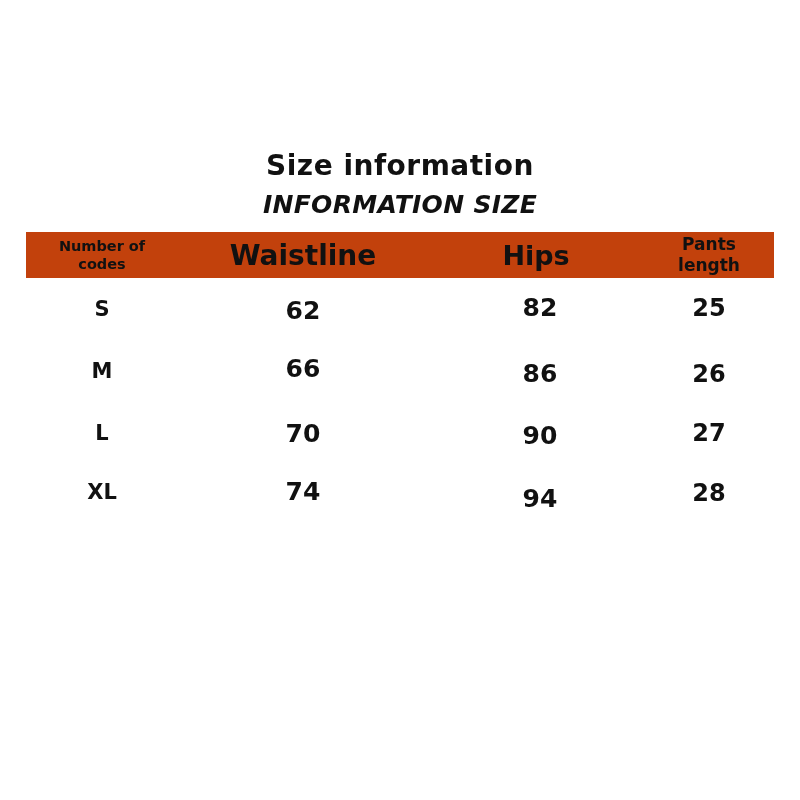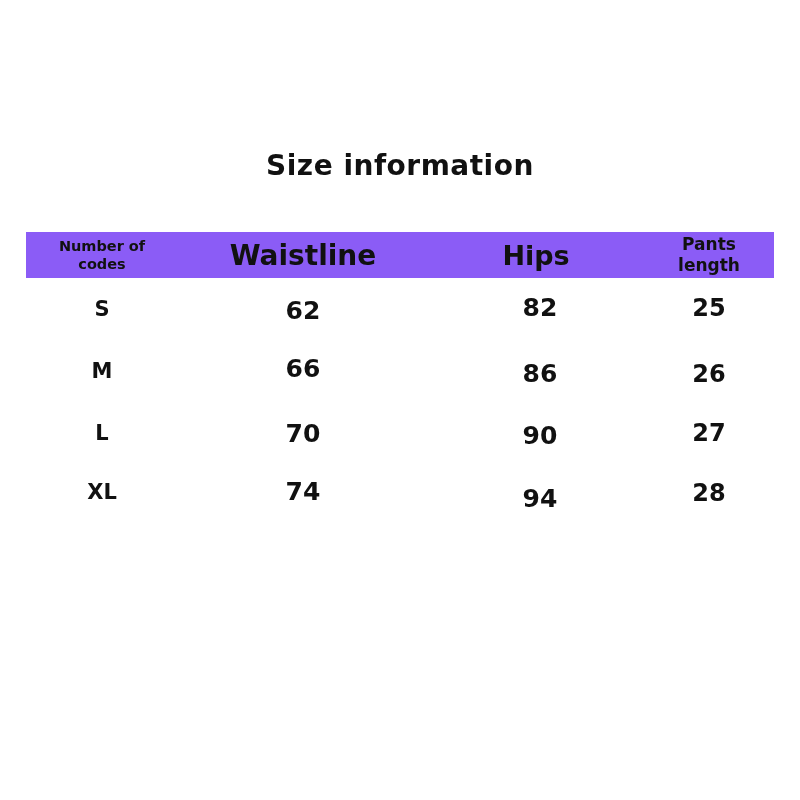--- a/index.html
+++ b/index.html
@@ -49,21 +49,21 @@
   .size-table {
     position: absolute;
     left: 26px;
     top: 232px;
     width: 748px;
     border-collapse: collapse;
     table-layout: fixed;
   }
 
   .size-table thead tr {
-    background: #8b5cf6;
+    background: #c2410c;
   }
 
   .size-table th {
     height: 46px;
     font-weight: bold;
     color: #111111;
     vertical-align: middle;
     padding: 0;
   }
 
@@ -140,20 +140,21 @@
 
   .row-xl .cell-code  { position: relative; top: -3px; }
 </style>
 </head>
 <body>
 
 <div class="sheet">
 
   <div class="titles">
     <div class="title-main">Size information</div>
+    <div class="title-sub">INFORMATION SIZE</div>
   </div>
 
   <table class="size-table">
     <colgroup>
       <col class="col-code">
       <col class="col-waist">
       <col class="col-hips">
       <col class="col-len">
     </colgroup>
     <thead>

